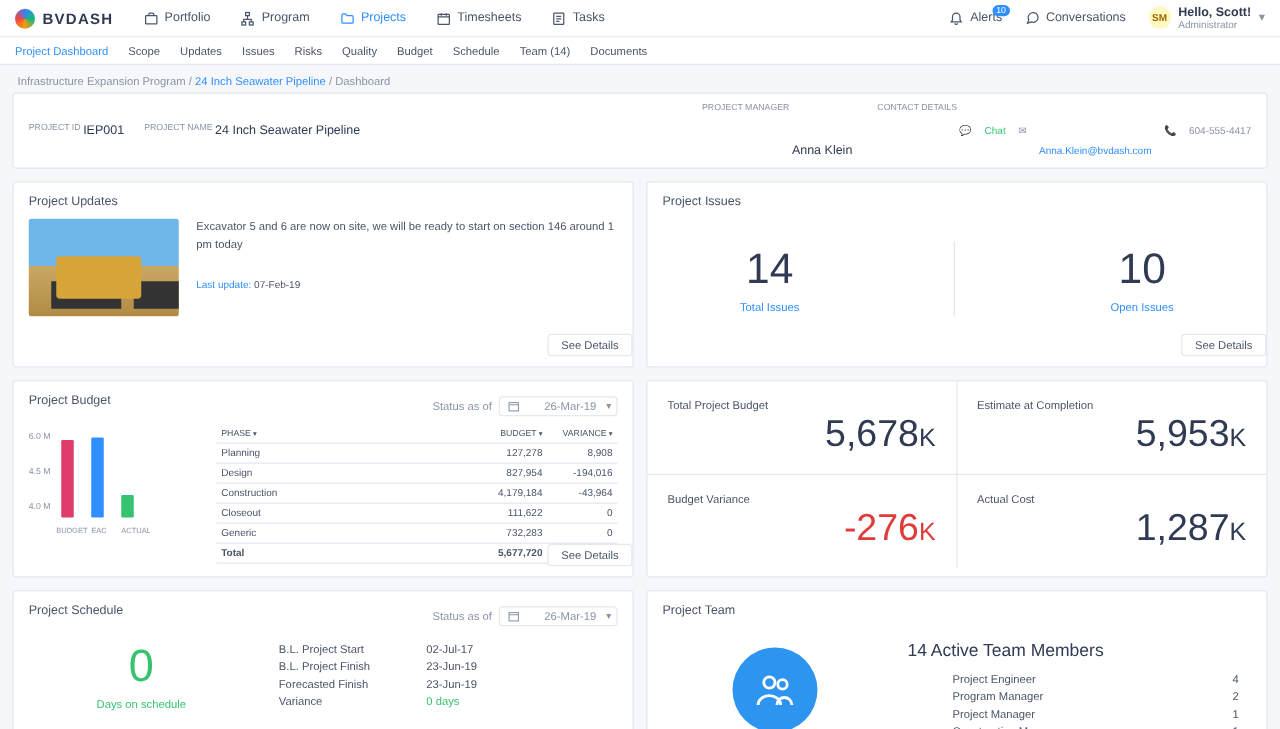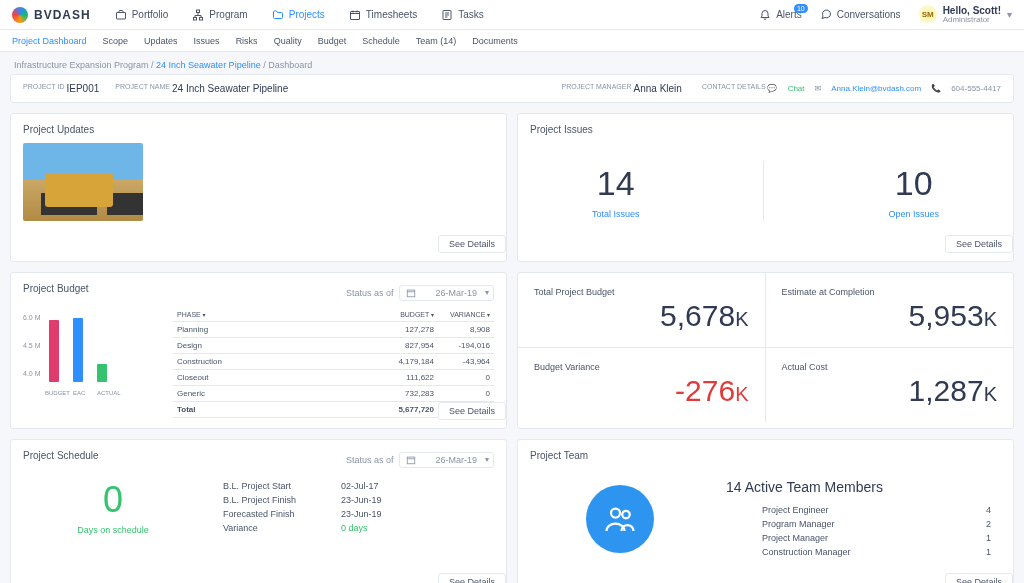--- a/index.html
+++ b/index.html
@@ -35,21 +35,21 @@
   .crumb{padding:8px 14px 4px;font-size:9px;color:var(--muted);}
   .crumb a{color:var(--blue);}
   
   .hdr{margin:0 10px;background:#fff;border:1px solid var(--border);border-radius:3px;padding:8px 12px;display:flex;align-items:center;gap:16px;}
   .hdr .lbl{font-size:7px;color:var(--muted);text-transform:uppercase;}
   .hdr .val{font-size:10px;color:var(--text);font-weight:500;}
   .hdr .pair{display:flex;flex-direction:row;gap:2px;}
   .hdr-right{margin-left:auto;display:flex;gap:20px;}
   .contact-row{display:flex;gap:10px;font-size:8px;color:var(--muted);align-items:center;}
   .chat{color:var(--green);}
-  .link{color:var(--blue);}
+  .link{color:var(--blue);margin-top:32px;}
   
   .grid{display:grid;grid-template-columns:1fr 1fr;gap:10px;padding:10px;}
   .card{background:#fff;border:1px solid var(--border);border-radius:3px;padding:10px 12px;position:relative;}
   .card-title{font-size:10px;color:#4a5568;margin-bottom:8px;}
   .btn{border:1px solid var(--border);background:#fff;border-radius:3px;padding:3px 10px;font-size:9px;color:#4a5568;cursor:pointer;}
   .see{position:absolute;right:0;bottom:8px;}
   
   .upd-body{display:flex;gap:14px;align-items:flex-start;}
   .thumb{width:120px;height:78px;background:linear-gradient(180deg,#6fb6e8 0%,#6fb6e8 48%,#caa765 48%,#b18b45 100%);border-radius:2px;position:relative;overflow:hidden;}
   .thumb::after{content:"";position:absolute;left:22px;top:30px;width:68px;height:34px;
@@ -235,20 +235,27 @@
     </div>
   </div>
 </div>
 
 <div class="grid">
 
   <div class="card">
     <div class="card-title">Project Updates</div>
     <div class="upd-body">
       <div class="thumb"></div>
+      <div class="upd-text">
+        <div>Excavator 5 and 6 are now on site, we will be ready to start on section 146 around 1 pm today</div>
+        <div class="last-upd">
+          <span class="last-upd-lbl">Last update:</span>
+          <span>07-Feb-19</span>
+        </div>
+      </div>
     </div>
     <button class="btn see">See Details</button>
   </div>
 
   <div class="card">
     <div class="card-title">Project Issues</div>
     <div class="iss-body">
       <div class="stat">
         <div class="stat-num">14</div>
         <div class="stat-lbl">Total Issues</div>

